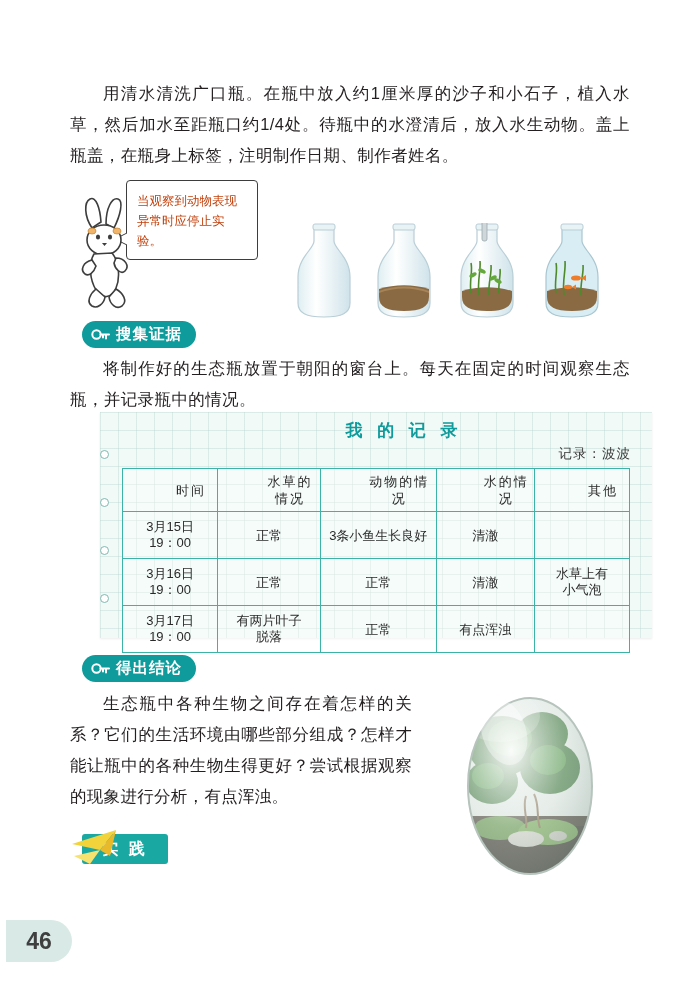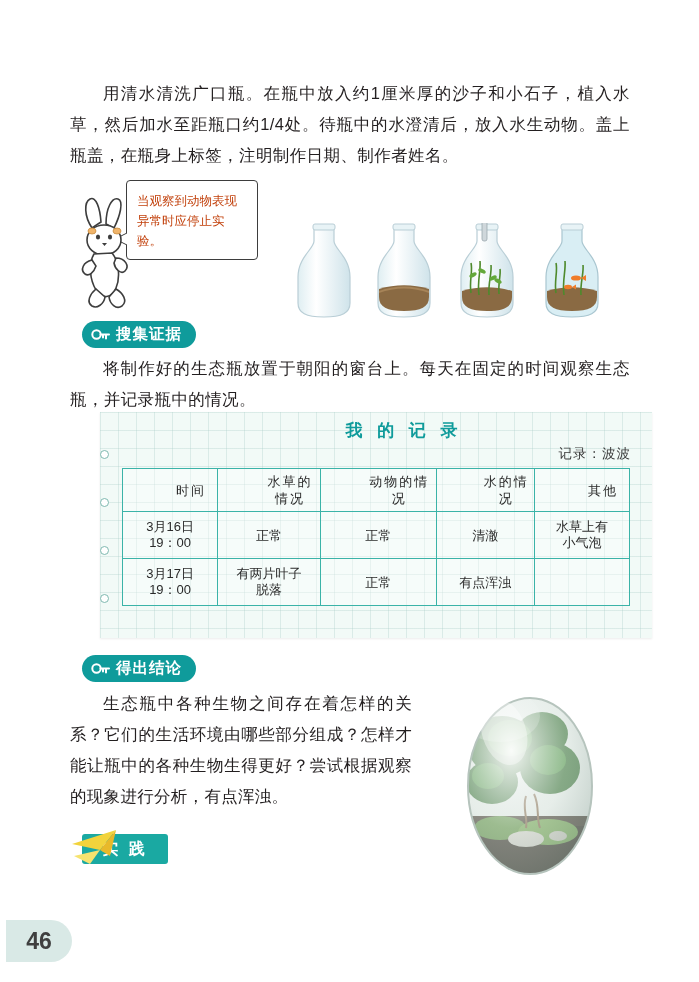--- a/index.html
+++ b/index.html
@@ -420,20 +420,28 @@
     <thead>
       <tr>
         <th class="col-1">时间</th>
         <th class="col-2">水草的情况</th>
         <th class="col-3">动物的情况</th>
         <th class="col-4">水的情况</th>
         <th class="col-5">其他</th>
       </tr>
     </thead>
     <tbody>
+      <tr>
+        <td class="time">3月15日
+19：00</td>
+        <td>正常</td>
+        <td>3条小鱼生长良好</td>
+        <td>清澈</td>
+        <td class="time"></td>
+      </tr>
       <tr>
         <td class="time">3月16日
 19：00</td>
         <td>正常</td>
         <td>正常</td>
         <td>清澈</td>
         <td class="time">水草上有
 小气泡</td>
       </tr>
       <tr>

